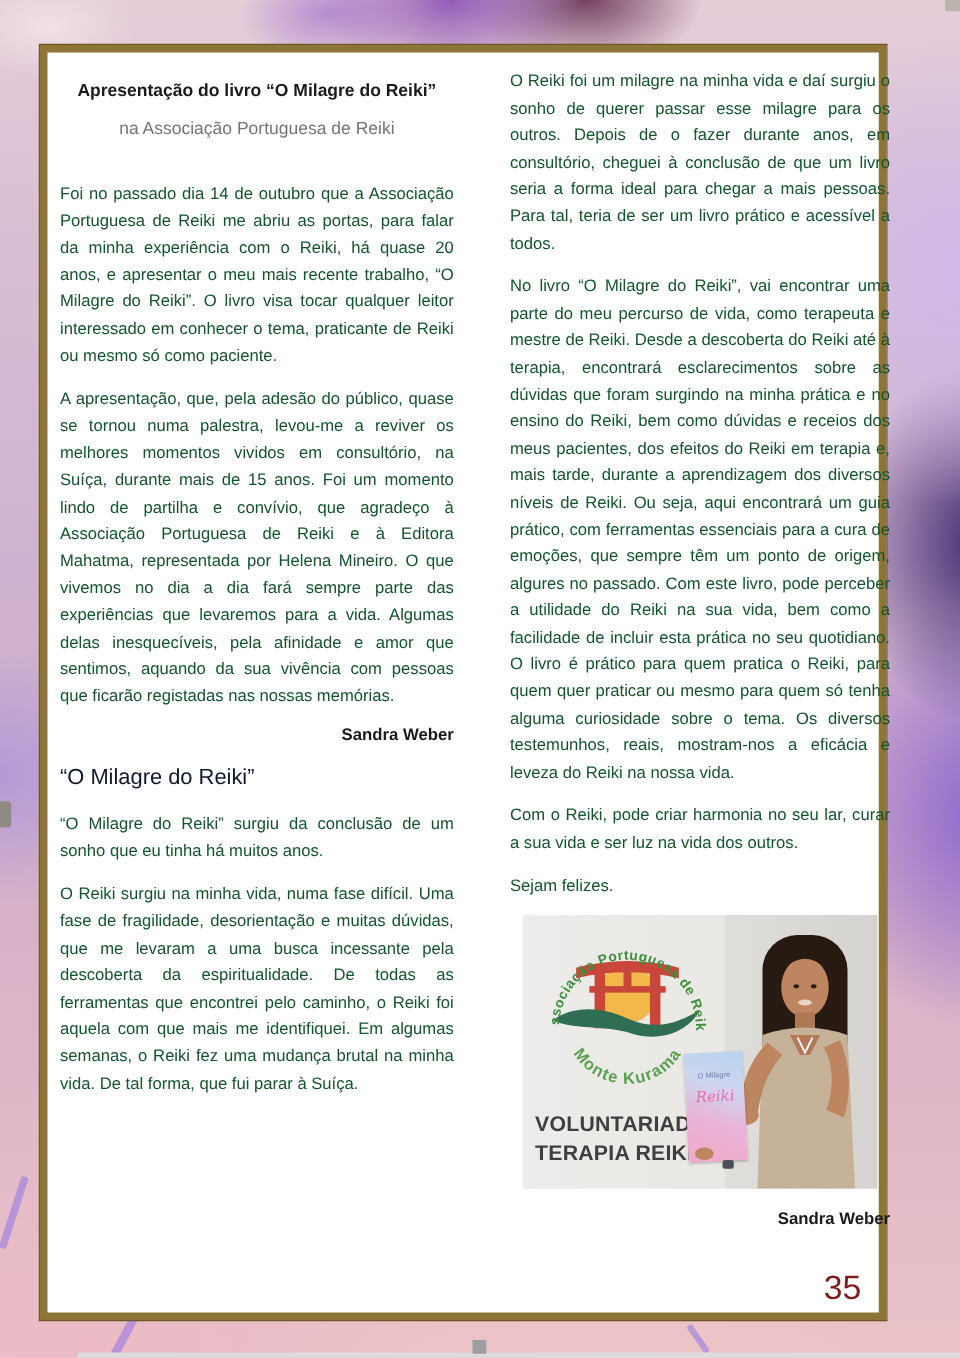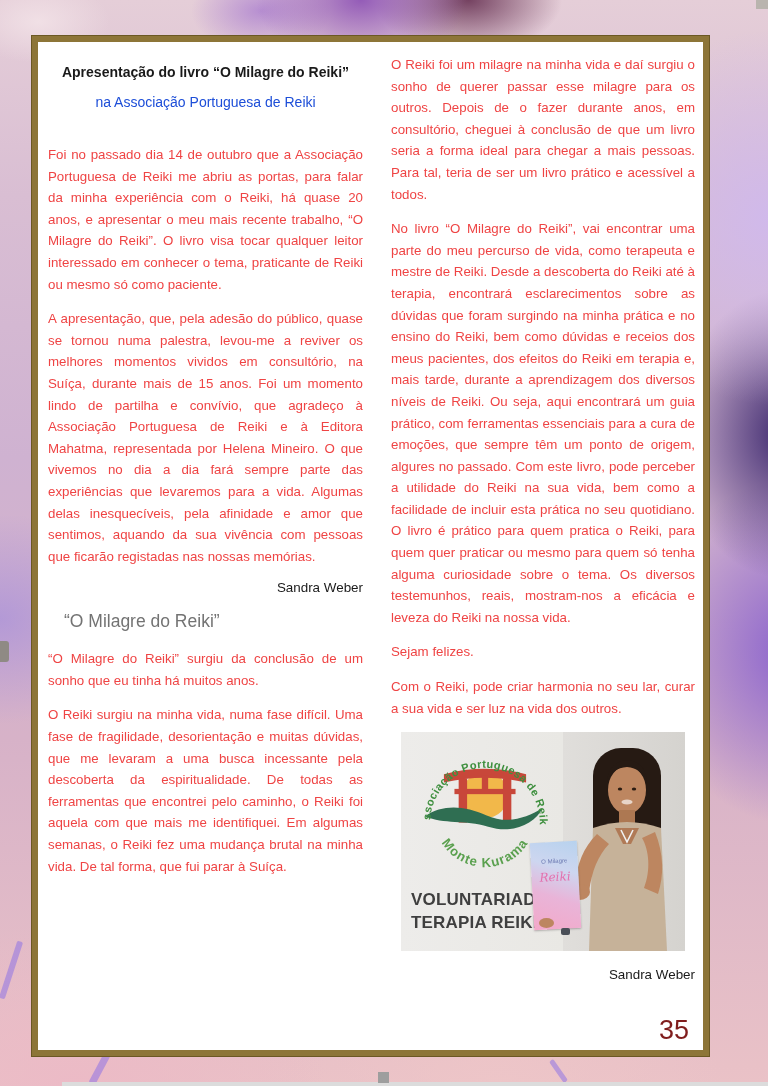--- a/index.html
+++ b/index.html
@@ -32,28 +32,28 @@
   .corner-square{position:absolute;right:0;top:0;width:12px;height:9px;background:#b9b4ae;}
   .side-handle{position:absolute;left:0;top:641px;width:9px;height:21px;background:#8f8a84;border-radius:0 3px 3px 0;}
   .bottom-strip{position:absolute;left:62px;right:0;top:1082px;height:4px;background:#dcdcdc;}
   .scroll-square{position:absolute;left:378px;top:1072px;width:11px;height:11px;background:#9e9e9e;}
   
   .page{
     position:absolute;left:32px;top:36px;width:665px;height:1008px;
     background:#ffffff;border:6px solid #8d7538;
     box-shadow:0 0 0 1px #6b5824, inset 0 0 0 1px rgba(255,255,255,.4);
   }
-  .content{display:flex;gap:28px;padding:12px 8px 0 10px;}
+  .content{display:flex;gap:45px;padding:12px 8px 0 10px;}
   .col-left{width:315px;flex-shrink:0;}
   .col-right{width:304px;flex-shrink:0;}
   .title{text-align:center;font-weight:bold;font-size:14px;color:#1a1a1a;margin:8px 0 12px;line-height:20px;}
-  .subtitle{text-align:center;font-size:14px;color:#1d4ed8;margin:0 0 34px;}
-  p.body{margin:0 0 13px;text-align:justify;font-size:13.3px;line-height:21.6px;color:#ef4444;}
-  .sig{text-align:right;font-weight:normal;font-size:13.4px;color:#1a1a1a;margin:4px 0 12px;}
-  .section-heading{font-size:17.5px;font-weight:normal;color:#737373;margin:16px 16px 16px;}
+  .subtitle{text-align:center;font-size:14px;color:#737373;margin:0 0 34px;}
+  p.body{margin:0 0 13px;text-align:justify;font-size:13.3px;line-height:21.6px;color:#14532d;}
+  .sig{text-align:right;font-weight:bold;font-size:13.4px;color:#1a1a1a;margin:4px 0 12px;}
+  .section-heading{font-size:17.5px;font-weight:normal;color:#0f172a;margin:16px 0 16px;}
   
   .photo{
     position:relative;width:284px;height:219px;margin:10px auto 0;overflow:hidden;
     background:linear-gradient(90deg,#edecea 0%,#e9e8e4 57%,#e0dedb 57%,#d5d3cf 100%);
   }
   .logo-svg{position:absolute;left:4px;top:0px;width:160px;height:158px;}
   .banner-text{position:absolute;left:10px;top:156px;font-weight:bold;color:#3f3f3f;font-size:17px;line-height:23px;letter-spacing:.2px;white-space:nowrap;}
   .woman-svg{position:absolute;right:0;top:0;width:150px;height:219px;}
   .book{
     position:absolute;left:131px;top:110px;width:47px;height:87px;transform:rotate(-3deg);
@@ -88,22 +88,22 @@
       <p class="body">A apresentação, que, pela adesão do público, quase se tornou numa palestra, levou-me a reviver os melhores momentos vividos em consultório, na Suíça, durante mais de 15 anos. Foi um momento lindo de partilha e convívio, que agradeço à Associação Portuguesa de Reiki e à Editora Mahatma, representada por Helena Mineiro. O que vivemos no dia a dia fará sempre parte das experiências que levaremos para a vida. Algumas delas inesquecíveis, pela afinidade e amor que sentimos, aquando da sua vivência com pessoas que ficarão registadas nas nossas memórias.</p>
       <div class="sig">Sandra Weber</div>
       <div class="section-heading">“O Milagre do Reiki”</div>
       <p class="body">“O Milagre do Reiki” surgiu da conclusão de um sonho que eu tinha há muitos anos.</p>
       <p class="body">O Reiki surgiu na minha vida, numa fase difícil. Uma fase de fragilidade, desorientação e muitas dúvidas, que me levaram a uma busca incessante pela descoberta da espiritualidade. De todas as ferramentas que encontrei pelo caminho, o Reiki foi aquela com que mais me identifiquei. Em algumas semanas, o Reiki fez uma mudança brutal na minha vida. De tal forma, que fui parar à Suíça.</p>
     </div>
 
     <div class="col-right">
       <p class="body">O Reiki foi um milagre na minha vida e daí surgiu o sonho de querer passar esse milagre para os outros. Depois de o fazer durante anos, em consultório, cheguei à conclusão de que um livro seria a forma ideal para chegar a mais pessoas. Para tal, teria de ser um livro prático e acessível a todos.</p>
       <p class="body">No livro “O Milagre do Reiki”, vai encontrar uma parte do meu percurso de vida, como terapeuta e mestre de Reiki. Desde a descoberta do Reiki até à terapia, encontrará esclarecimentos sobre as dúvidas que foram surgindo na minha prática e no ensino do Reiki, bem como dúvidas e receios dos meus pacientes, dos efeitos do Reiki em terapia e, mais tarde, durante a aprendizagem dos diversos níveis de Reiki. Ou seja, aqui encontrará um guia prático, com ferramentas essenciais para a cura de emoções, que sempre têm um ponto de origem, algures no passado. Com este livro, pode perceber a utilidade do Reiki na sua vida, bem como a facilidade de incluir esta prática no seu quotidiano. O livro é prático para quem pratica o Reiki, para quem quer praticar ou mesmo para quem só tenha alguma curiosidade sobre o tema. Os diversos testemunhos, reais, mostram-nos a eficácia e leveza do Reiki na nossa vida.</p>
+      <p class="body">Com o Reiki, pode criar harmonia no seu lar, curar a sua vida e ser luz na vida dos outros.</p>
       <p class="body">Sejam felizes.</p>
-      <p class="body">Com o Reiki, pode criar harmonia no seu lar, curar a sua vida e ser luz na vida dos outros.</p>
 
       <div class="photo">
         <svg class="logo-svg" viewBox="0 0 150 150">
           <defs>
             <path id="arcTop" d="M 23,86 A 52,52 0 1 1 127,86"></path>
             <path id="arcBottom" d="M 28,90 A 48,48 0 0 0 122,90"></path>
           </defs>
           <circle cx="75" cy="60" r="22" fill="#f2b84a"></circle>
           <g fill="#c8473a">
             <path d="M 36,40 Q 75,30 114,40 L 114,48 Q 75,39 36,48 Z"></path>

